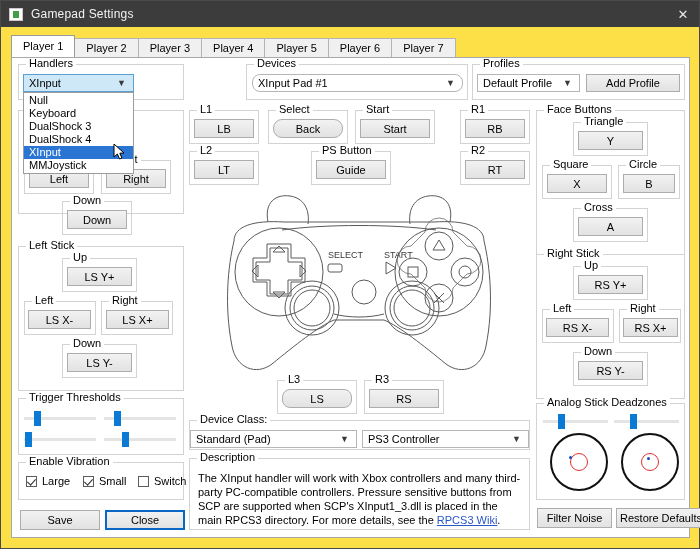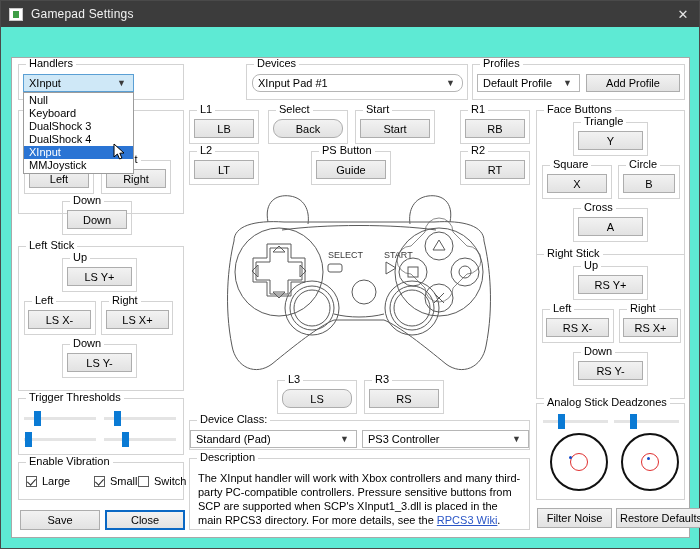--- a/index.html
+++ b/index.html
@@ -8,21 +8,21 @@
     width: 700px; height: 549px;
     overflow: hidden;
     font-family: "Liberation Sans", sans-serif;
     font-size: 11px;
     color: #000;
     background: #f0f0f0;
   }
   #window {
     position: relative;
     width: 700px; height: 549px;
-    background: #5eead4;
+    background: #fde047;
     border: 1px solid #4a4a4a;
   }
 
   
   #titlebar {
     height: 26px;
     background: #3c3c3c;
     display: flex;
     align-items: center;
     padding-left: 8px;
@@ -229,20 +229,29 @@
   <div id="titlebar">
     <div id="title-icon">
         <i></i>
       </div>
     <div id="title-text">Gamepad Settings</div>
     <div id="win-controls">
       <div class="win-btn">✕</div>
     </div>
   </div>
 
+  <div id="tabstrip">
+    <div class="tab active">Player 1</div>
+    <div class="tab">Player 2</div>
+    <div class="tab">Player 3</div>
+    <div class="tab">Player 4</div>
+    <div class="tab">Player 5</div>
+    <div class="tab">Player 6</div>
+    <div class="tab">Player 7</div>
+  </div>
 
   <div id="tabpage">
 
     <div class="gb" style="left:6px; top:6px; width:166px; height:36px;">
       <span class="gb-title">Handlers</span>
     </div>
     <div class="combo open" style="position:absolute; left:11px; top:16px; width:111px; height:18px;">
       <span>XInput</span>
       <span class="chev">▼</span>
     </div>
@@ -320,21 +329,21 @@
       <div class="thumb" id="th4" style="left: 18.2px;"></div>
     </div>
 
     <div class="gb" style="left:6px; top:404px; width:166px; height:38px;">
       <span class="gb-title">Enable Vibration</span>
     </div>
     <div class="cb" style="left:14px; top:417px;">
       <span class="box on"></span>
       <span>Large</span>
     </div>
-    <div class="cb" style="left:82px; top:417px;align-items:center;">
+    <div class="cb" style="left:71px; top:417px;align-items:center;">
       <span class="box on"></span>
       <span>Small</span>
     </div>
     <div class="cb" style="left:126px; top:417px;">
       <span class="box"></span>
       <span>Switch</span>
     </div>
 
     <div class="btn" style="position:absolute; left:8px; top:452px; width:80px; height:20px;">Save</div>
     <div class="btn focus" style="position:absolute; left:93px; top:452px; width:80px; height:20px;">Close</div>

